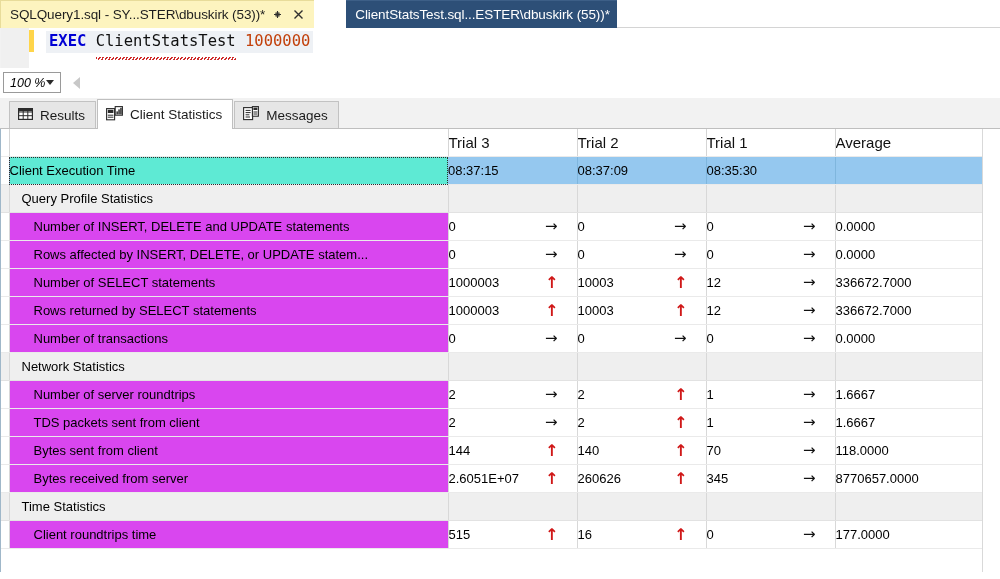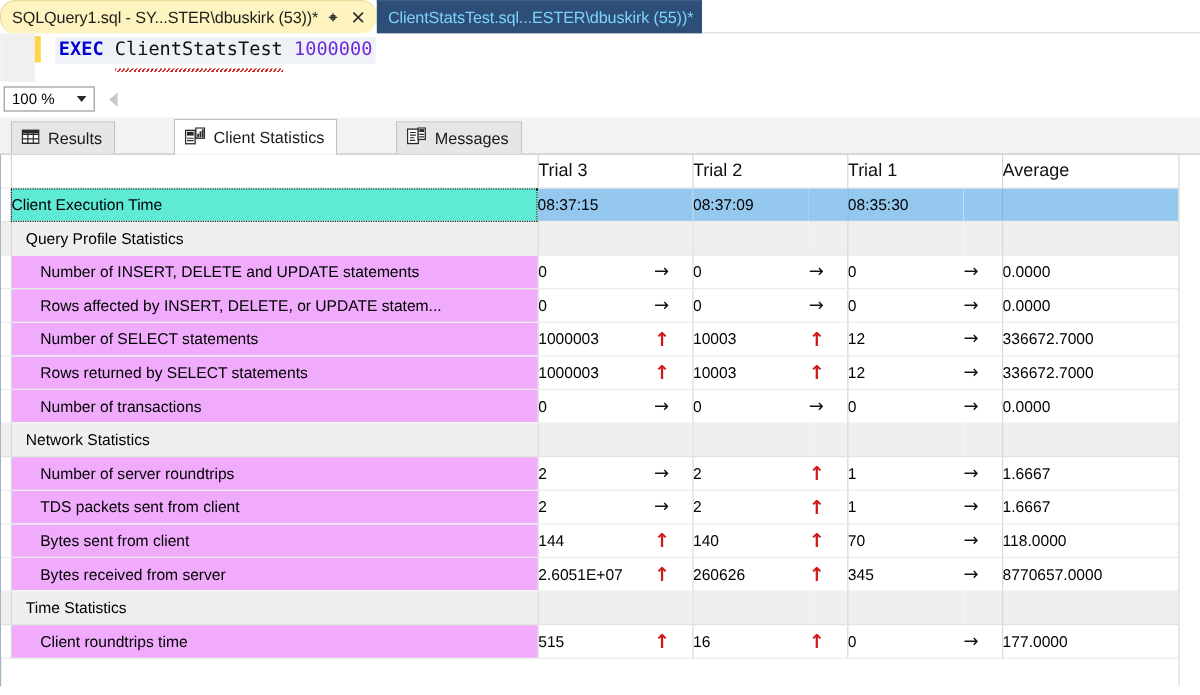--- a/index.html
+++ b/index.html
@@ -32,26 +32,26 @@
     box-sizing: border-box;
     font-size: 13.5px;
     white-space: nowrap;
     padding: 0 7px 0 9px;
   }
   .doc-tab.active {
     background: #fdf4bf;
     color: #1e1e1e;
     border-top: 1px solid #e8dc9a;
     border-left: 1px solid #e8dc9a;
-    border-radius: 13px;
   }
   .doc-tab.inactive {
     background: #2d4f77;
-    color: #7dd3fc;
+    color: #ffffff;
     border-top: 1px solid #3d5f87;
+    margin-left: 32px;
   }
   .doc-tab .tab-title { letter-spacing: -0.1px; }
   .tab-btn {
     width: 17px;
     height: 20px;
     display: inline-flex;
     align-items: center;
     justify-content: center;
     margin-left: 4px;
     color: #30302f;
@@ -103,42 +103,43 @@
   .ident {
     color: #101010;
     position: relative;
     background-image:
       repeating-linear-gradient(125deg, #cf2b2b 0 1.4px, transparent 1.4px 2.8px);
     background-size: 100% 3px;
     background-repeat: repeat-x;
     background-position: 0 100%;
     padding-bottom: 10px;
   }
-  .num { color: #6d28d9; }
+  .num { color: #c2410c; }
 
   
   .zoombar {
     height: 29px;
     background: #ffffff;
     display: flex;
     align-items: center;
     padding-left: 3px;
     border-bottom: 1px solid #ffffff;
   }
   .zoom-combo {
-    width: 76px;
+    width: 58px;
     height: 21px;
     border: 1px solid #9a9a9a;
     background: #ffffff;
     display: flex;
     align-items: center;
     justify-content: space-between;
     box-sizing: border-box;
     padding: 0 4px 0 6px;
     font-size: 12.5px;
+    font-style: italic;
   }
   .zoom-caret {
     width: 0; height: 0;
     border-left: 4.5px solid transparent;
     border-right: 4.5px solid transparent;
     border-top: 5px solid #2a2a2a;
     margin-right: 2px;
   }
   .zoom-scroll-left {
     width: 0; height: 0;
@@ -150,21 +151,20 @@
 
   
   .resulttabs {
     height: 31px;
     background: #f2f2f2;
     display: flex;
     align-items: flex-end;
     padding-left: 9px;
     box-sizing: border-box;
     border-bottom: 1px solid #bfbfbf;
-    gap: 48px;
   }
   .rtab {
     display: flex;
     align-items: center;
     height: 27px;
     box-sizing: border-box;
     padding: 0 10px 0 8px;
     font-size: 13.5px;
     color: #1b1b1b;
     background: #e6e6e6;
@@ -226,21 +226,21 @@
   th.hdr.gut { border-right: 1px solid #d5d5d5; padding-left: 0; }
   th.hdr.lab { border-right: 1px solid #d5d5d5; }
 
   td.gut {
     background: #ffffff;
     border-right: 1px solid #d8d8d8;
   }
   td.lab {
     padding-left: 12px;
     border-right: 1px solid #d8d8d8;
-    background: #f0abfc;
+    background: #d946ef;
   }
   td.lab.sub { padding-left: 24px; }
   td.val {
     padding-left: 7px;
     background: #ffffff;
   }
   td.arw {
     text-align: left;
     padding-right: 6px;
     border-right: 1px solid #d8d8d8;

